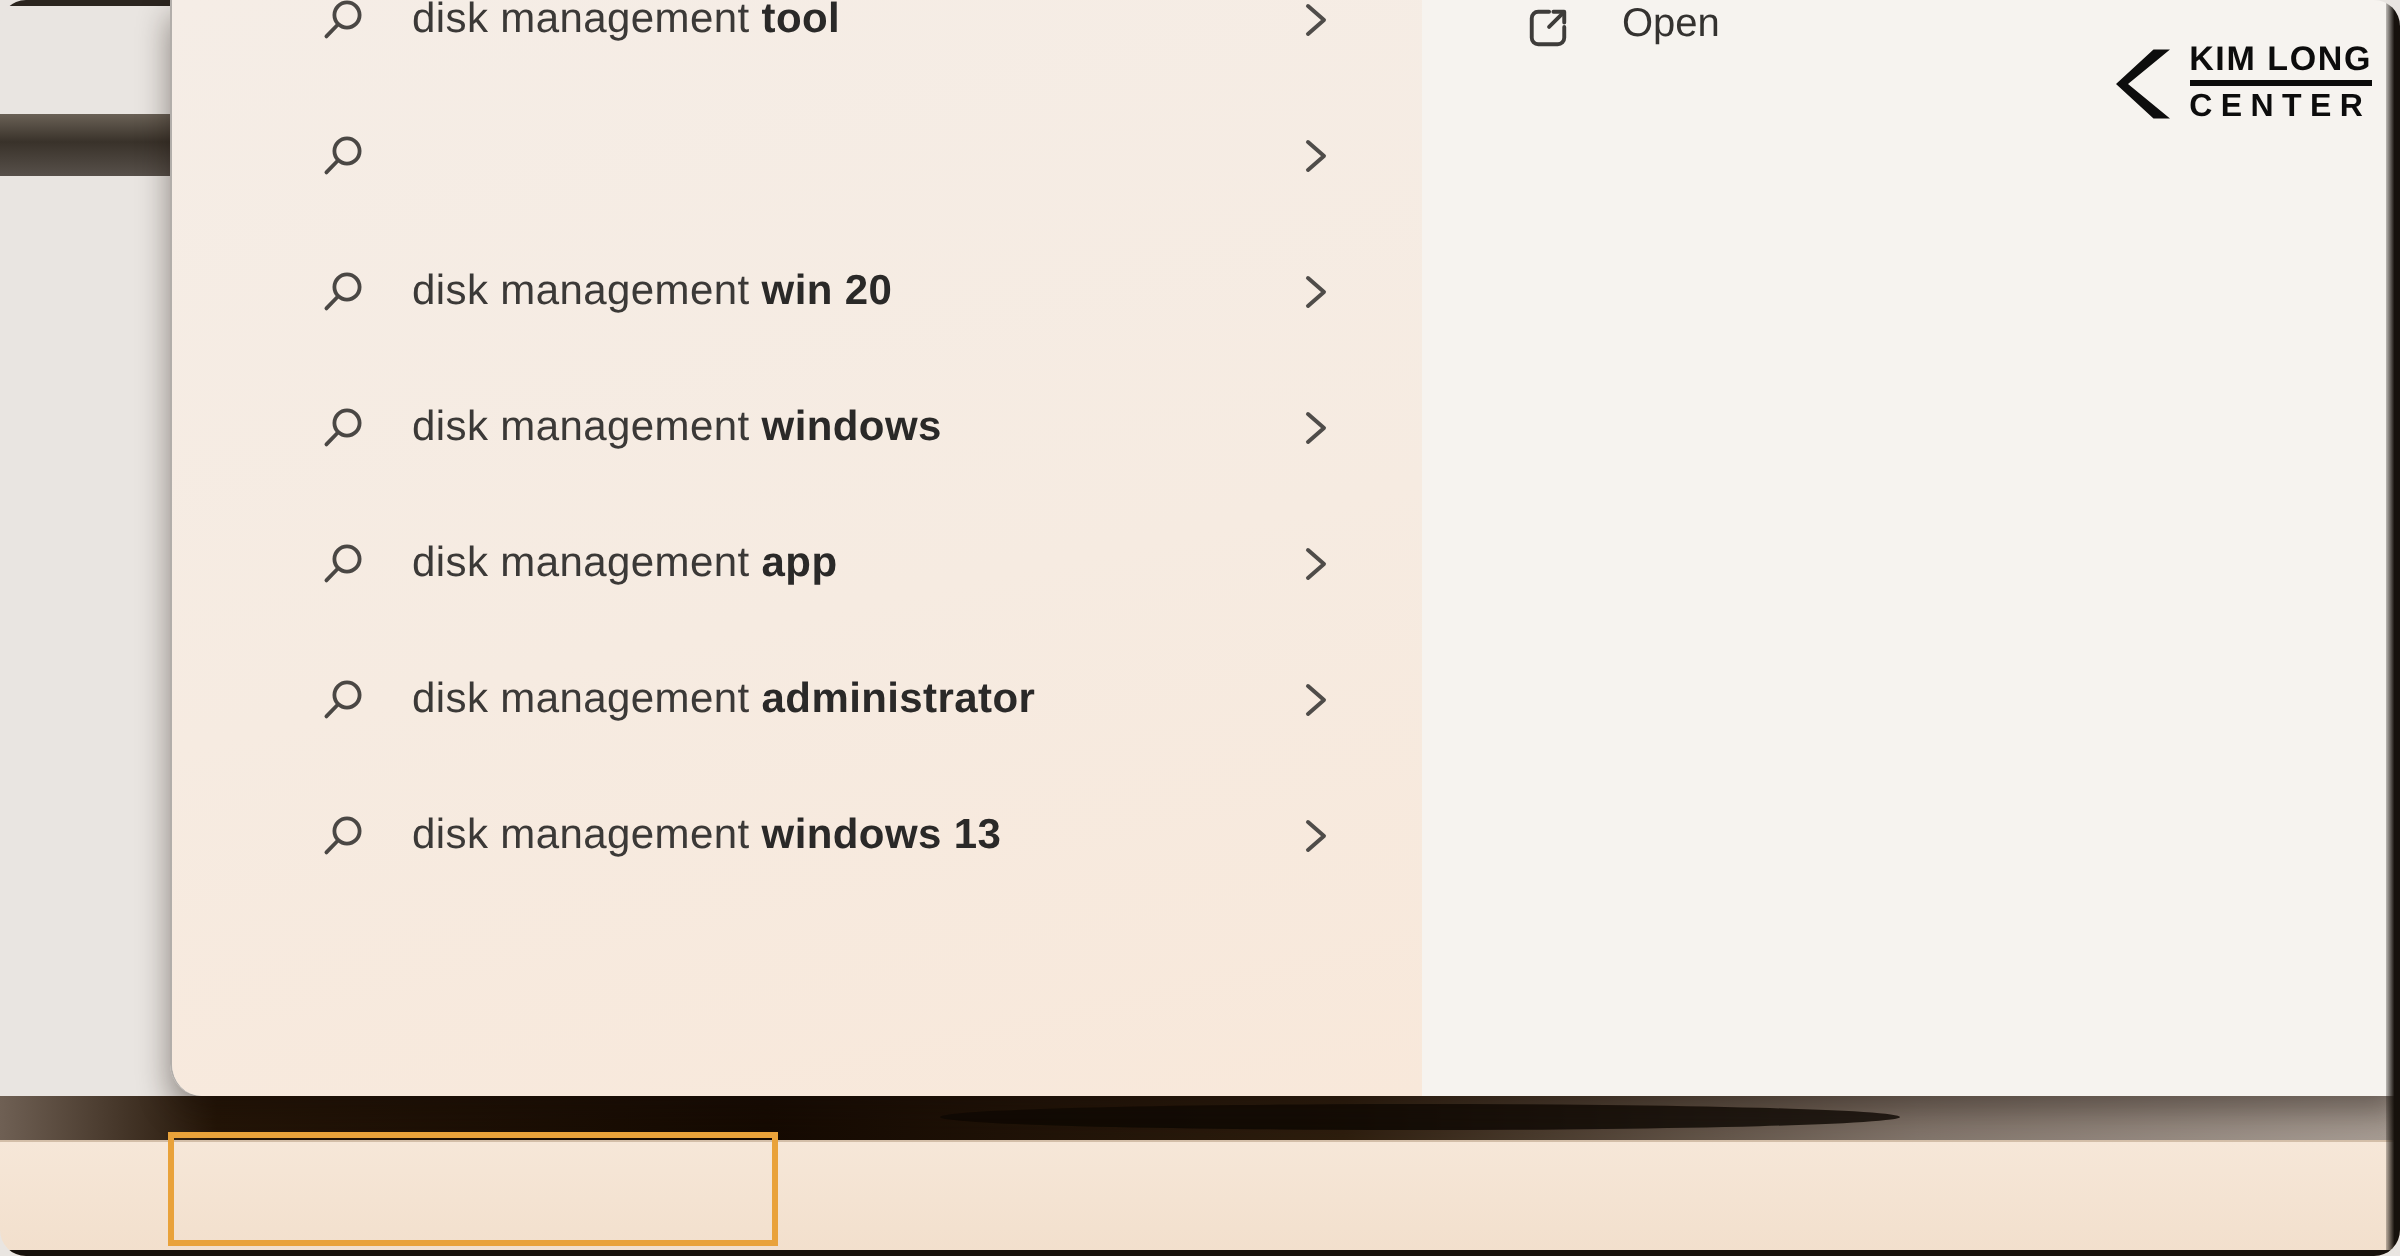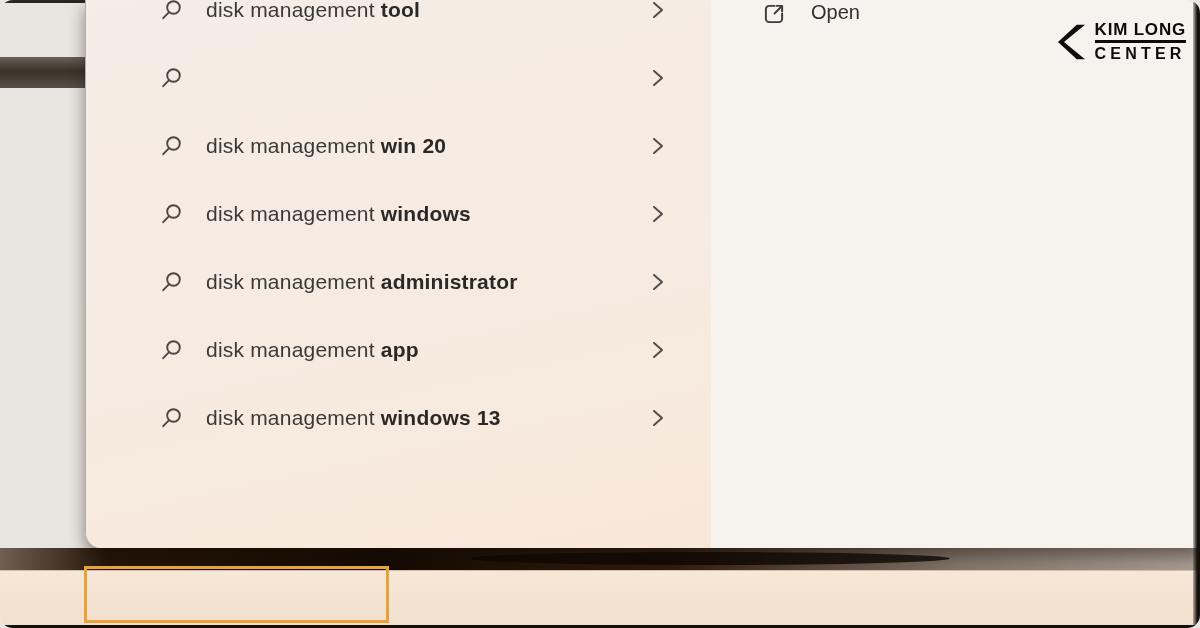--- a/index.html
+++ b/index.html
@@ -107,32 +107,32 @@
           <svg class="chev" width="14" height="20" viewBox="0 0 14 20" fill="none" stroke="#4f4c49" stroke-width="2" stroke-linecap="round" stroke-linejoin="round">
               <polyline points="3,3 11,10 3,17"></polyline>
             </svg>
         </div>
 
         <div class="srow">
           <svg class="mag" width="24" height="24" viewBox="0 0 24 24" fill="none" stroke="#4a4744" stroke-width="1.9" stroke-linecap="round">
               <circle cx="13.5" cy="9.5" r="6.3"></circle>
               <line x1="8.6" y1="14.6" x2="3.2" y2="20.2"></line>
             </svg>
+          <div class="stext"><span>disk management </span><b>app</b></div>
+          <svg class="chev" width="14" height="20" viewBox="0 0 14 20" fill="none" stroke="#4f4c49" stroke-width="2" stroke-linecap="round" stroke-linejoin="round">
+              <polyline points="3,3 11,10 3,17"></polyline>
+            </svg>
+        </div>
+
+        <div class="srow">
+          <svg class="mag" width="24" height="24" viewBox="0 0 24 24" fill="none" stroke="#4a4744" stroke-width="1.9" stroke-linecap="round">
+              <circle cx="13.5" cy="9.5" r="6.3"></circle>
+              <line x1="8.6" y1="14.6" x2="3.2" y2="20.2"></line>
+            </svg>
           <div class="stext"><span>disk management </span><b>administrator</b></div>
-          <svg class="chev" width="14" height="20" viewBox="0 0 14 20" fill="none" stroke="#4f4c49" stroke-width="2" stroke-linecap="round" stroke-linejoin="round">
-              <polyline points="3,3 11,10 3,17"></polyline>
-            </svg>
-        </div>
-
-        <div class="srow">
-          <svg class="mag" width="24" height="24" viewBox="0 0 24 24" fill="none" stroke="#4a4744" stroke-width="1.9" stroke-linecap="round">
-              <circle cx="13.5" cy="9.5" r="6.3"></circle>
-              <line x1="8.6" y1="14.6" x2="3.2" y2="20.2"></line>
-            </svg>
-          <div class="stext"><span>disk management </span><b>app</b></div>
           <svg class="chev" width="14" height="20" viewBox="0 0 14 20" fill="none" stroke="#4f4c49" stroke-width="2" stroke-linecap="round" stroke-linejoin="round">
               <polyline points="3,3 11,10 3,17"></polyline>
             </svg>
         </div>
 
         <div class="srow">
           <svg class="mag" width="24" height="24" viewBox="0 0 24 24" fill="none" stroke="#4a4744" stroke-width="1.9" stroke-linecap="round">
               <circle cx="13.5" cy="9.5" r="6.3"></circle>
               <line x1="8.6" y1="14.6" x2="3.2" y2="20.2"></line>
             </svg>

